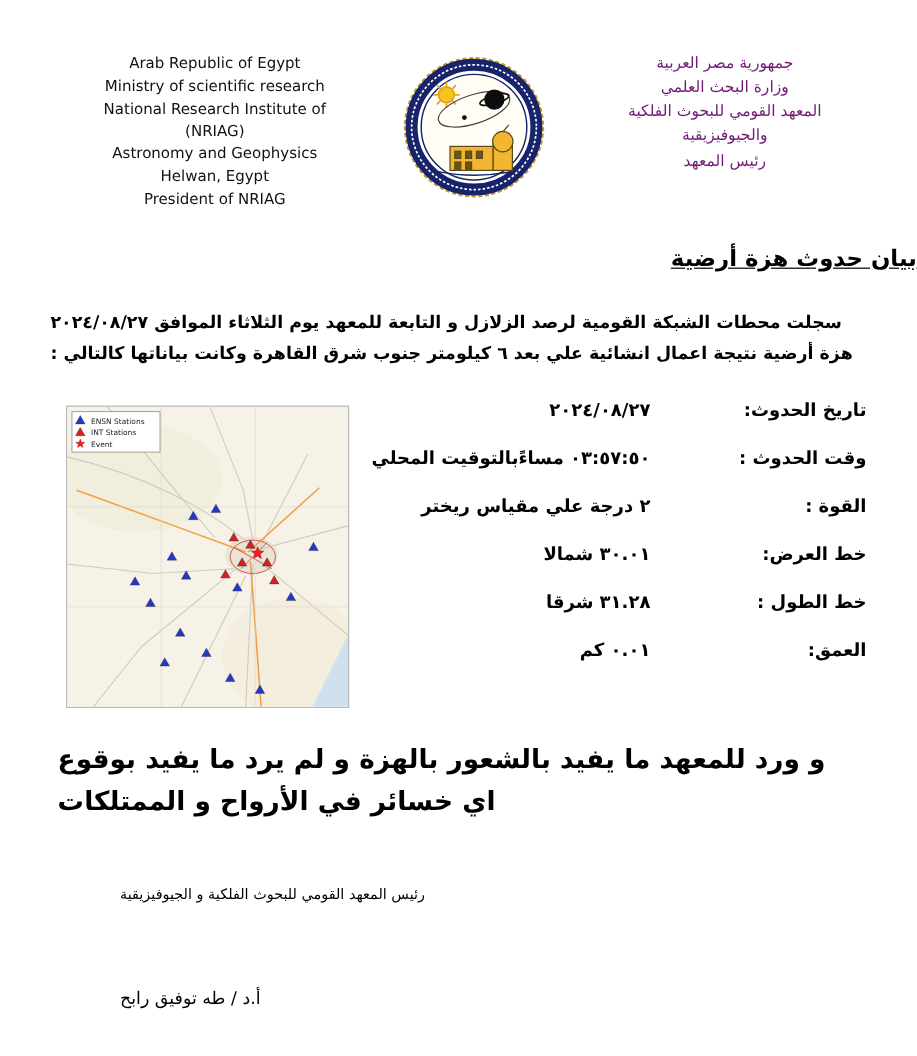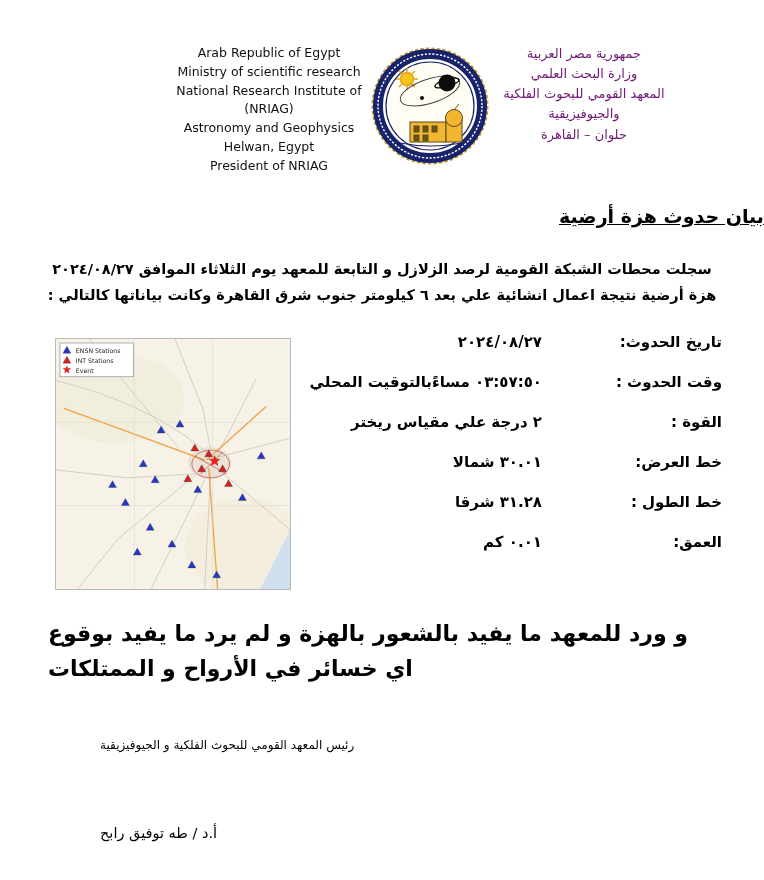--- a/index.html
+++ b/index.html
@@ -1,31 +1,31 @@
 <!DOCTYPE html>
 <html lang="ar"><head>
 <meta charset="utf-8">
 <style>
   * { box-sizing: border-box; }
   html,body { margin:0; padding:0; }
   body {
     width:764px; height:880px; background:#ffffff; color:#000;
     font-family:"DejaVu Sans", sans-serif; position:relative; overflow:hidden;
   }
-  .header { display:flex; justify-content:flex-end; align-items:flex-start; padding:44px 86px 0 78px; }
+  .header { display:flex; justify-content:space-between; align-items:flex-start; padding:44px 66px 0 78px; }
   .en-block { width:202px; text-align:center; font-size:12.5px; line-height:1.5; color:#111; }
   .logo-wrap { width:120px; height:120px; margin-top:2px; }
   .ar-block { width:188px; text-align:center; font-size:13px; line-height:1.55; direction:rtl; color:#701a75; }
 
   .title {
     margin-top:30px; text-align:right; direction:rtl;
     font-size:19px; font-weight:bold; text-decoration:underline;
   }
   .intro {
-    margin:30px 42px 0 42px; direction:rtl; text-align:center;
+    margin:30px 42px 0 42px; direction:rtl; text-align:left;
     font-weight:bold; font-size:14.5px; line-height:1.75;
   }
   .content { display:flex; flex-direction:row-reverse; margin-top:14px; padding:0 42px 0 55px; }
   .details-col { flex:1; padding-top:8px; }
   .detail-row { display:flex; direction:rtl; column-gap:48px; margin-bottom:16px; font-weight:bold; font-size:15px; height:24px; align-items:center; }
   .detail-label { width:132px; white-space:nowrap; }
   .detail-value { white-space:nowrap; }
   .map-col { width:238px; margin-top:16px; }
   #map-svg { width:236px; height:252px; border:1px solid #b9b9b9; background:#f6f2e8; display:block; }
   #map-svg text { font-family:"DejaVu Sans", sans-serif; font-size:6.3px; fill:#222; }
@@ -94,21 +94,21 @@
       </g>
       <path d="M 30 97 q 30 6 62 0" fill="none" stroke="#17246b" stroke-width="1.2"></path>
     </svg>
   </div>
 
   <div class="ar-block">
     <span class="block">جمهورية مصر العربية</span>
     <span class="block">وزارة البحث العلمي</span>
     <span class="block">المعهد القومي للبحوث الفلكية</span>
     <span class="block">والجيوفيزيقية</span>
-    <span class="block">حلوان – القاهرة</span>
+    <span class="block">رئيس المعهد</span>
   </div>
 </div>
 
 <div class="title">بيان حدوث هزة أرضية</div>
 
 <div class="intro">سجلت محطات الشبكة القومية لرصد الزلازل و التابعة للمعهد  يوم الثلاثاء الموافق ٢٠٢٤/٠٨/٢٧ هزة أرضية نتيجة اعمال انشائية علي بعد ٦ كيلومتر  جنوب شرق القاهرة وكانت بياناتها كالتالي :</div>
 
 <div class="content">
   <div class="details-col">
     <div class="detail-row">

